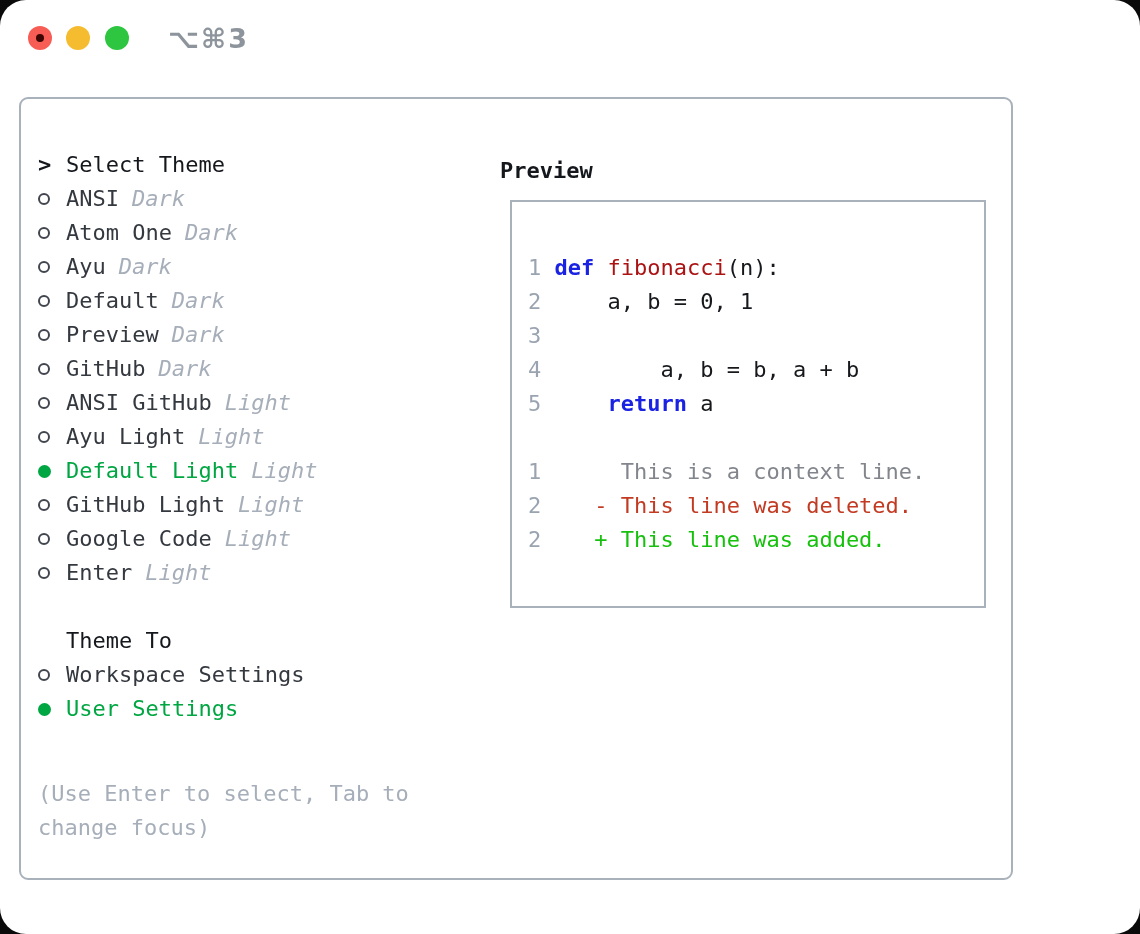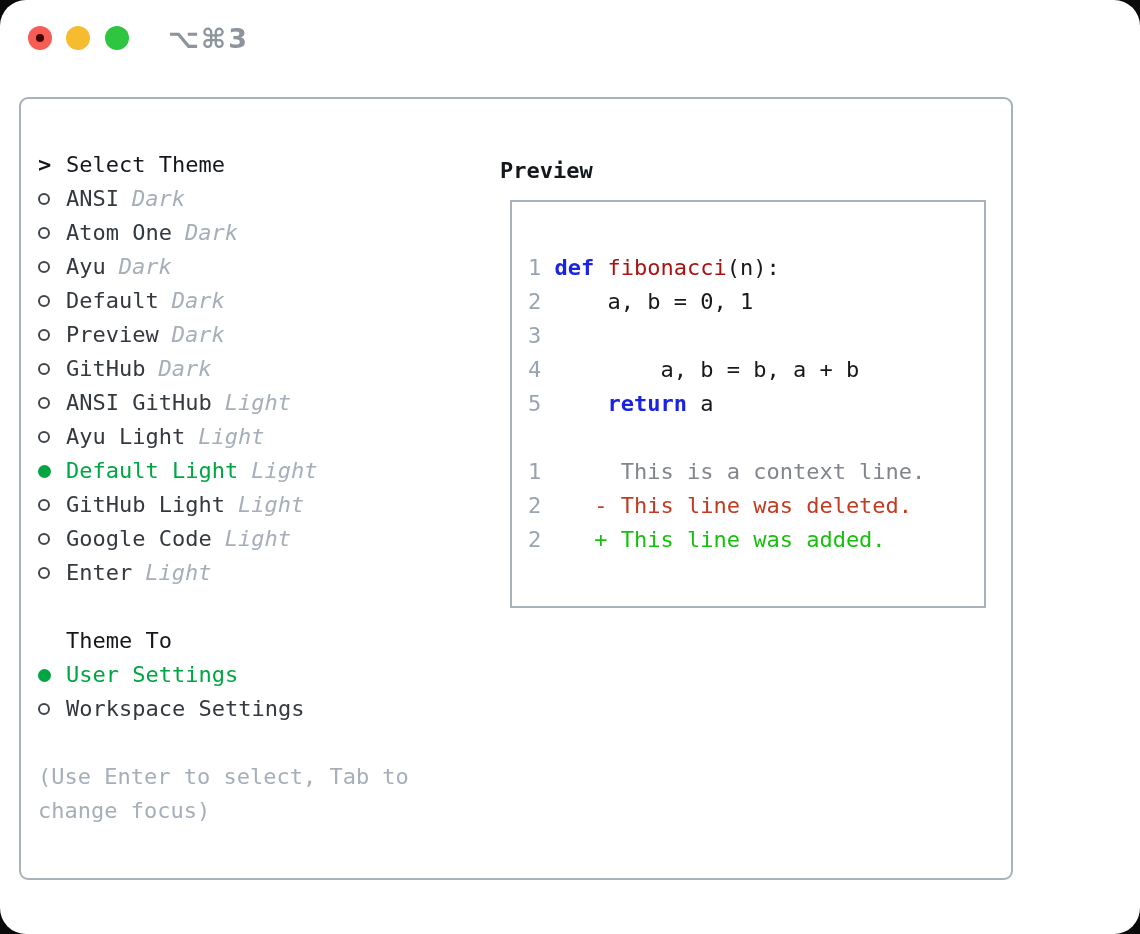--- a/index.html
+++ b/index.html
@@ -59,21 +59,21 @@
   .radio.selected{
     width:13px; height:13px; border:none;
     background:var(--selection-green,#00a642);
   }
   .hdr{ font-weight:400; color:var(--heading-black,#14171c); }
   .hdr2{ color:var(--heading-black,#14171c); }
   .tname{ color:var(--text-dark,#34383f); white-space:pre; }
   .tname.sel{ color:var(--selection-green,#00a642); }
   .variant{ color:var(--dim-gray,#a6aeb9); margin-left:13px;font-style:italic; }
   .help{
-    width:432px; margin-top:0;
+    width:432px; margin-top:17px;
     font-size:22px; line-height:34px;
     color:var(--dim-gray,#a6aeb9);
   }
   
   .preview-label{
     position:absolute; left:479px; top:55px;
     height:34px; line-height:34px;
     font-size:22px; font-weight:700;
     color:var(--heading-black,#14171c);
   }
@@ -210,29 +210,29 @@
       <div class="row"></div>
 
       <div class="row">
         <span class="marker"></span>
         <span class="hdr2">Theme To</span>
       </div>
 
       <div id="apply-items">
           <div class="row">
             <span class="marker">
+              <span class="radio"></span>
+            </span>
+            <span class="tname">Workspace Settings</span>
+          </div>
+          <div class="row">
+            <span class="marker">
               <span class="radio selected"></span>
             </span>
             <span class="tname sel">User Settings</span>
-          </div>
-          <div class="row">
-            <span class="marker">
-              <span class="radio"></span>
-            </span>
-            <span class="tname">Workspace Settings</span>
           </div>
         </div>
 
       <div class="row"></div>
 
       <div class="help">(Use Enter to select, Tab to change focus)</div>
     </div>
 
     <div class="preview-label">Preview</div>
 

